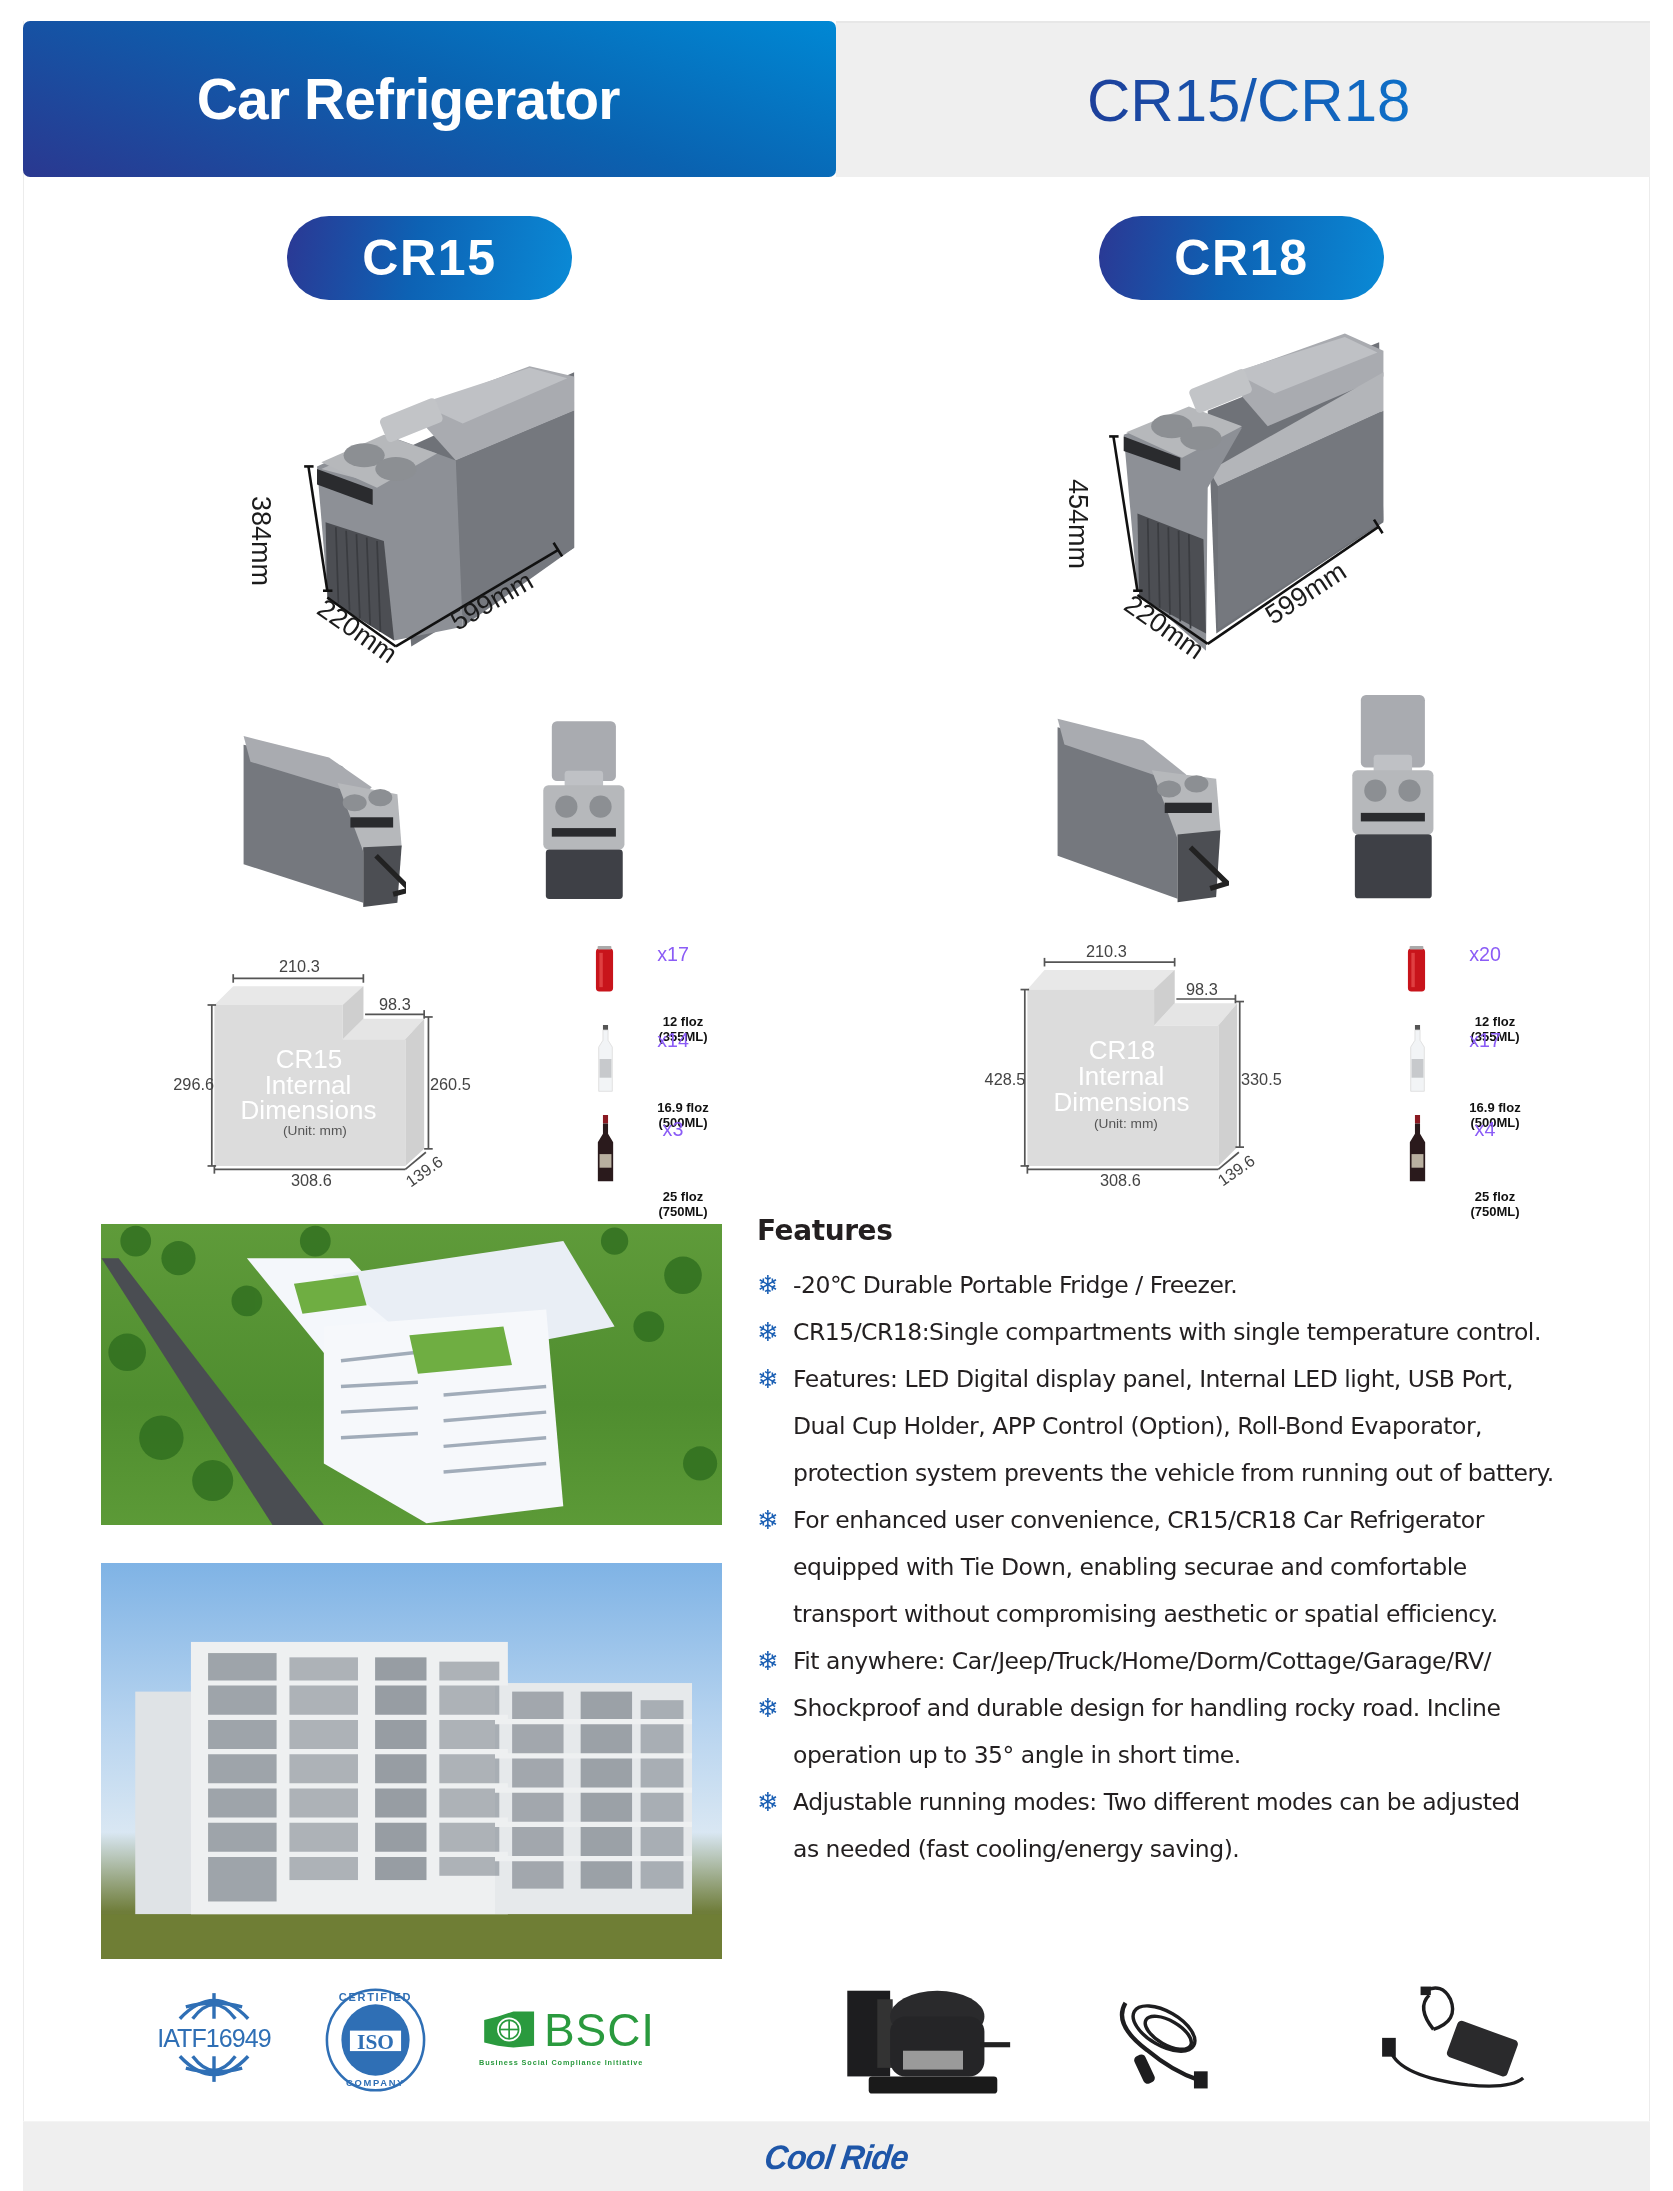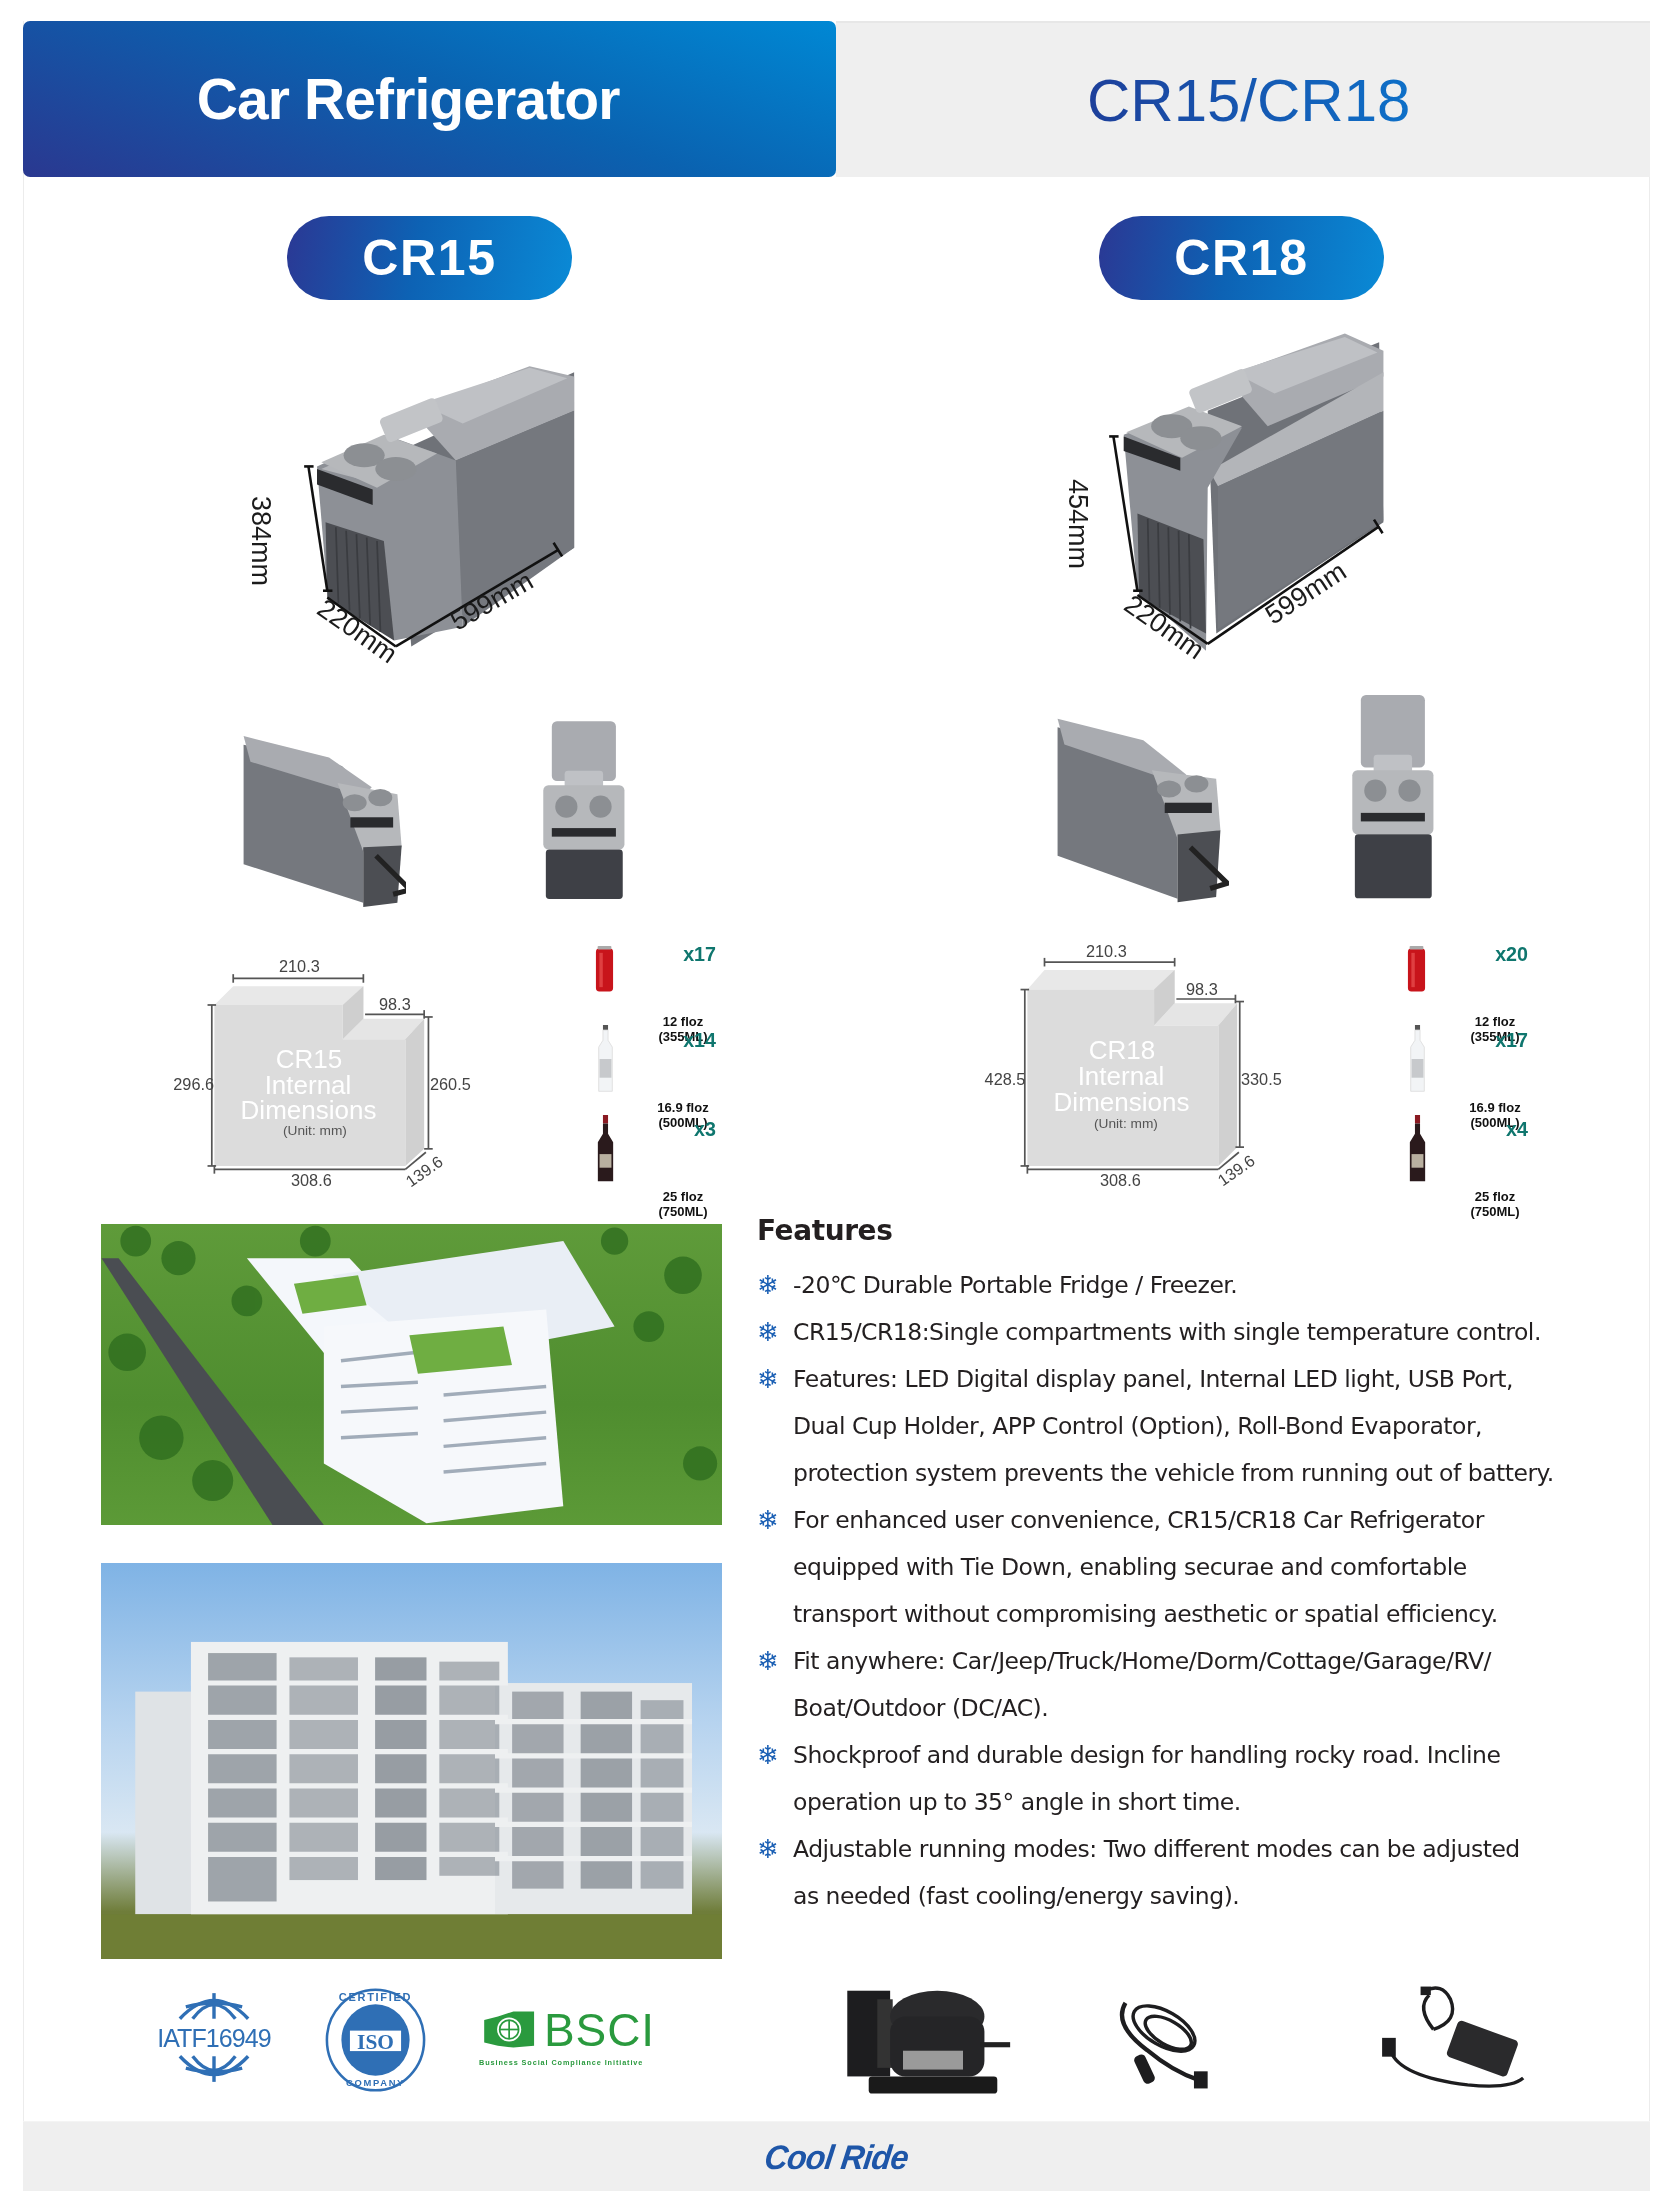--- a/index.html
+++ b/index.html
@@ -34,21 +34,21 @@
   .small-view { position: absolute; }
 
   
   .dims { position: absolute; width: 548px; height: 257px; }
   .dims .num { position: absolute; font-size: 16.3px; color: #444; white-space: nowrap; }
   .dims .inner-text { position: absolute; color: #fff; text-align: center; line-height: 26px; font-size: 26px; }
   .dims .unit { position: absolute; color: #555; font-size: 13.7px; white-space: nowrap; }
 
   .capacity { position: absolute; width: 120px; }
   .cap-item { position: absolute; left: 0; width: 137px; height: 68px; }
-  .cap-item .cnt { position: absolute; left: 38px; top: 0; width: 86px; text-align: right; font-weight: 700; font-size: 19.7px; color: #0f766e; }
+  .cap-item .cnt { position: absolute; left: 38px; top: 0; width: 86px; text-align: center; font-weight: 400; font-size: 19.7px; color: #8b5cf6; }
   .cap-item .vol { position: absolute; left: 48px; top: 23px; width: 86px; text-align: center; font-size: 13px; line-height: 15.4px; color: #111; font-weight: 600; margin-top: 48px; }
 
   
   .photo { position: absolute; overflow: hidden; }
   #photo-aerial { left: 101px; top: 1224px; width: 621px; height: 301px;
     background: linear-gradient(180deg, #5f9b3a 0%, #4f8d2f 60%, #5c9a37 100%); }
   #photo-street { left: 101px; top: 1563px; width: 621px; height: 396px;
     background: linear-gradient(180deg, #7fb3e5 0%, #b6d3ef 40%, #d9e7f3 68%, #6f7d3a 88%, #6b7a34 100%); }
 
   
@@ -423,21 +423,20 @@
       </div>
       <div class="feat">
         <span class="flake">❄</span>
         <div>For enhanced user convenience, CR15/CR18 Car Refrigerator</div>
         <div>equipped with Tie Down, enabling securae and comfortable</div>
         <div>transport without compromising aesthetic or spatial efficiency.</div>
       </div>
       <div class="feat">
         <span class="flake">❄</span>
         <div>Fit anywhere: Car/Jeep/Truck/Home/Dorm/Cottage/Garage/RV/</div>
-        <div>Boat/Outdoor (DC/AC).</div>
       </div>
       <div class="feat">
         <span class="flake">❄</span>
         <div>Shockproof and durable design for handling rocky road. Incline</div>
         <div>operation up to 35° angle in short time.</div>
       </div>
       <div class="feat">
         <span class="flake">❄</span>
         <div>Adjustable running modes: Two different modes can be adjusted</div>
         <div>as needed (fast cooling/energy saving).</div>

